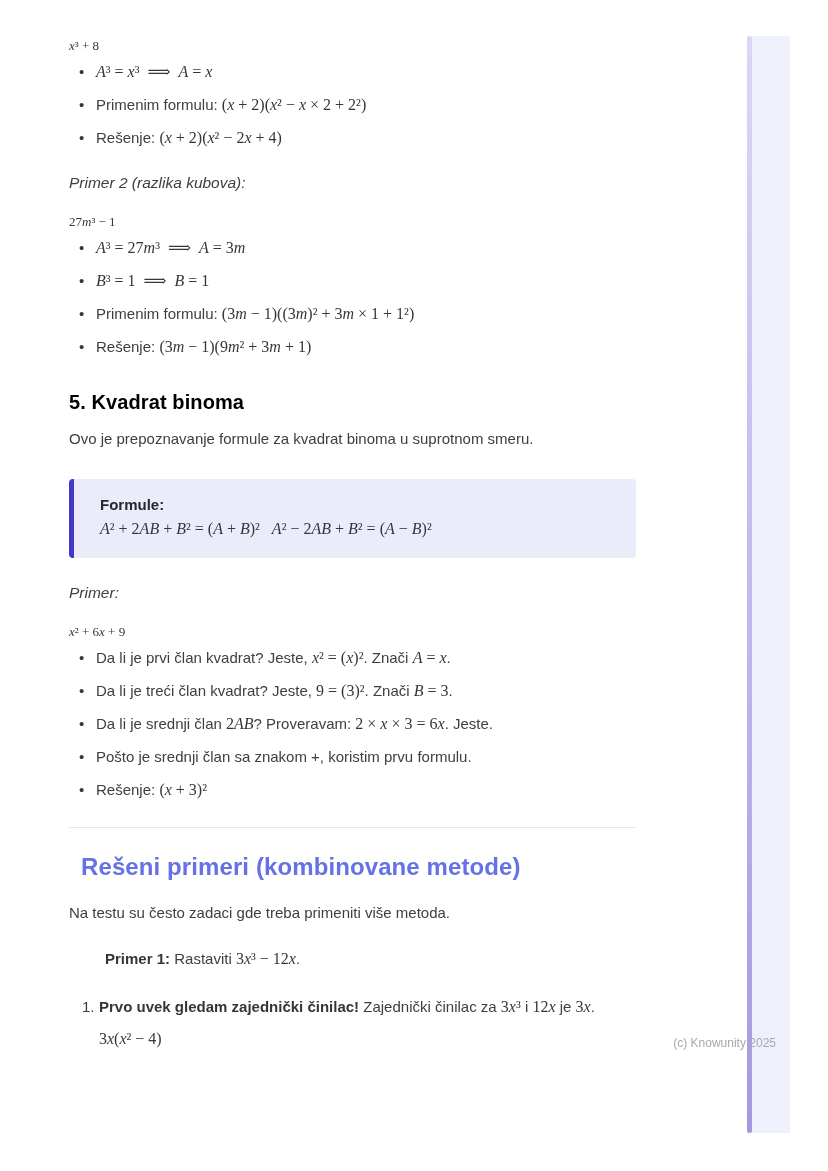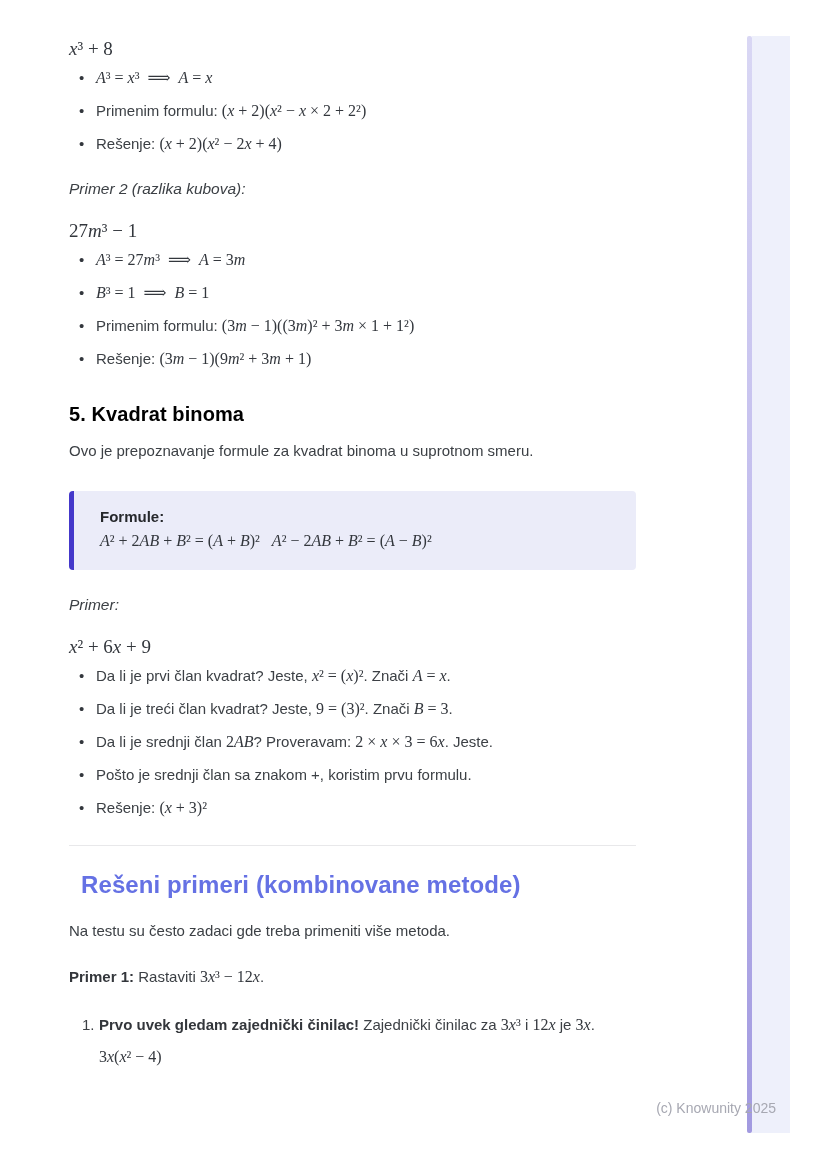--- a/index.html
+++ b/index.html
@@ -11,21 +11,21 @@
     -webkit-font-smoothing:antialiased;
   }
   .content{position:absolute;left:69px;top:0;width:567px;padding-top:38px;}
 
   
   .math{
     font-family:"Liberation Serif","DejaVu Serif","DejaVu Sans",serif;
     font-size:16px;color:#33373d;
   }
   .math i{font-style:italic;}
-  .expr{font-size:19px;margin:0 0 6px 0;}
+  .expr{font-size:13px;margin:0 0 6px 0;}
 
   
   ul.blist{list-style:none;margin:8px 0 0 0;padding:0;}
   ul.blist li{
     position:relative;padding-left:27px;margin-bottom:13px;
     font-size:15px;line-height:20px;color:#3c4045;
   }
   ul.blist li::before{
     content:"•";position:absolute;left:10px;top:0;
     color:#33373d;font-size:15px;
@@ -55,22 +55,22 @@
   .divider{border:none;border-top:1px solid #e8e8ea;margin:27px 0 0 0;}
 
   .bold{font-weight:700;color:#33363b;}
 
   ol.nlist{list-style:none;margin:27px 0 0 0;padding:0;}
   ol.nlist li{font-size:15px;line-height:21px;padding-left:30px;position:relative;}
   ol.nlist .num{position:absolute;left:13px;}
   .step-line2{margin-top:11px;}
 
   .footer{
-    position:absolute;top:1100px;right:52px;
-    font-size:14px;color:#a7a8b2;z-index:3;
+    position:absolute;top:1036px;right:52px;
+    font-size:12px;color:#a7a8b2;z-index:3;
   }
 
   
   .side-panel{
     position:absolute;left:752px;top:36px;width:38px;height:1097px;
     background:#eef0fb;z-index:1;
   }
   .side-scrollbar{
     position:absolute;left:747px;top:36px;width:5px;height:1097px;
     background:linear-gradient(180deg,#d9d7f4 0%,#bdb7ec 55%,#a29ae0 100%);
@@ -116,21 +116,21 @@
     <li><span>Da li je srednji član </span><span class="math">2<i>AB</i></span><span>? Proveravam: </span><span class="math">2 × <i>x</i> × 3 = 6<i>x</i></span><span>. Jeste.</span></li>
     <li><span>Pošto je srednji član sa znakom +, koristim prvu formulu.</span></li>
     <li><span>Rešenje: </span><span class="math">(<i>x</i> + 3)²</span></li>
   </ul>
 
   <hr class="divider">
 
   <h2 class="h2" style="margin-top:25px;">Rešeni primeri (kombinovane metode)</h2>
   <p class="para" style="margin-top:21px;">Na testu su često zadaci gde treba primeniti više metoda.</p>
 
-  <p class="para" style="margin-top:25px;">
+  <p class="para" style="margin-top:25px;margin-left:36px;">
     <span class="bold">Primer 1:</span><span> Rastaviti </span><span class="math">3<i>x</i>³ − 12<i>x</i></span><span>.</span>
   </p>
 
   <ol class="nlist">
     <li>
       <span class="num">1.</span>
       <span class="bold">Prvo uvek gledam zajednički činilac!</span><span> Zajednički činilac za </span><span class="math">3<i>x</i>³</span><span> i </span><span class="math">12<i>x</i></span><span> je </span><span class="math">3<i>x</i></span><span>.</span>
       <div class="step-line2 math">3<i>x</i>(<i>x</i>² − 4)</div>
     </li>
   </ol>

